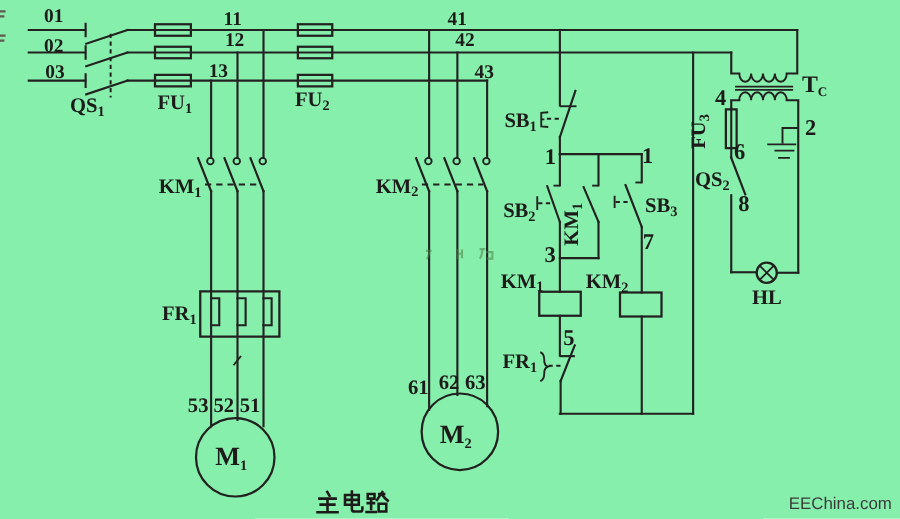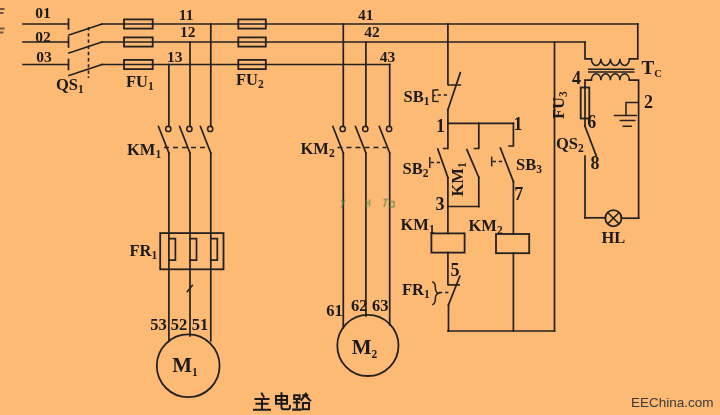--- a/index.html
+++ b/index.html
@@ -1,17 +1,17 @@
 <!DOCTYPE html>
 <html><head>
 <meta charset="utf-8">
 <style>
   html,body{margin:0;padding:0;}
   body{width:720px;height:415px;overflow:hidden;background:#ffffff;}
-  .stage{position:relative;width:720px;height:415px;background:#fdba74;}
+  .stage{position:relative;width:720px;height:415px;background:#86efac;}
   svg{position:absolute;left:0;top:0;display:block;}
   .wire{stroke:#222120;stroke-width:1.7;fill:none;stroke-linecap:square;}
   .wire-thin{stroke:#222120;stroke-width:1.5;fill:none;stroke-linecap:butt;}
   .box{stroke:#222120;stroke-width:1.8;fill:none;}
   .dash{stroke:#222120;stroke-width:1.6;fill:none;stroke-dasharray:5 4;}
   .dash-sm{stroke:#222120;stroke-width:1.6;fill:none;stroke-dasharray:3.4 2.8;}
   .lbl{font-family:"Liberation Serif","DejaVu Serif",serif;font-weight:bold;fill:#1c1b1a;}
   .f15{font-size:15.5px;}
   .f16{font-size:16.5px;}
   .f18{font-size:18px;}

